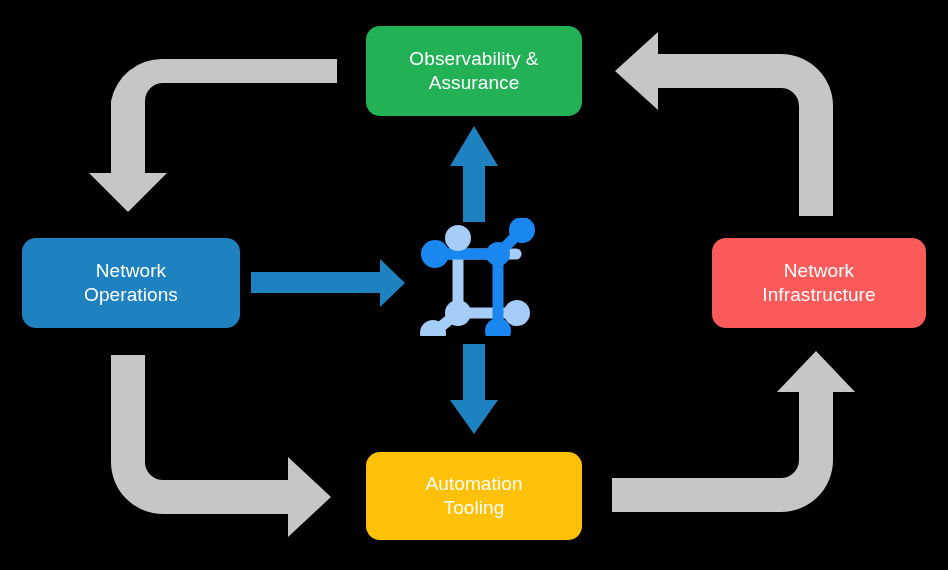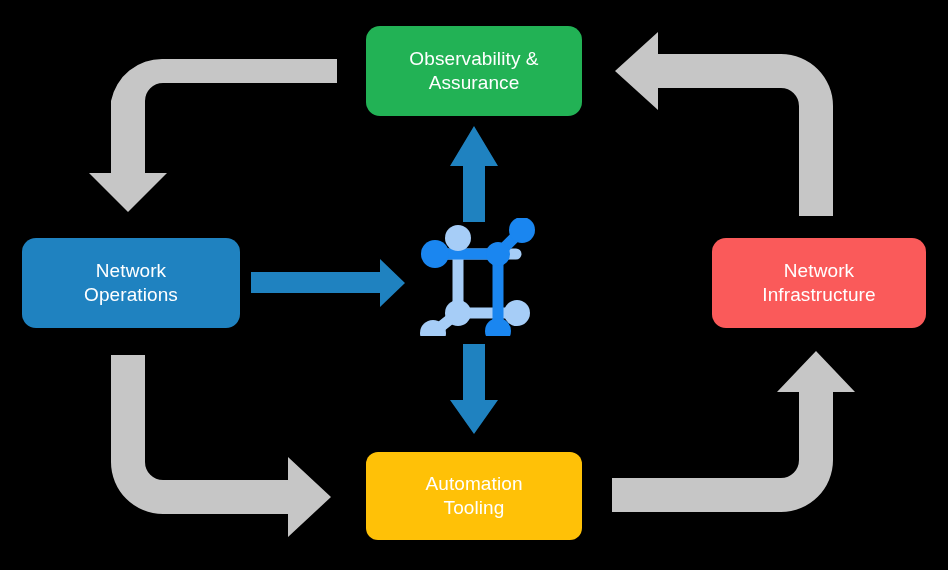--- a/index.html
+++ b/index.html
@@ -173,18 +173,18 @@
   <div class="node-box" style="left:22px; top:238px; width:218px; height:90px; background:#1f82c0;">
     <span class="node-label">Network
 Operations</span>
   </div>
 
   <div class="node-box" style="left:712px; top:238px; width:214px; height:90px; background:#fa5a5a;">
     <span class="node-label">Network
 Infrastructure</span>
   </div>
 
-  <div class="node-box" style="left:366px; top:452px; width:216px; height:88px; background:#ffc107;border-radius:12px;">
+  <div class="node-box" style="left:366px; top:452px; width:216px; height:88px; background:#ffc107;">
     <span class="node-label">Automation
 Tooling</span>
   </div>
 
 </div>
 
 </body></html>

